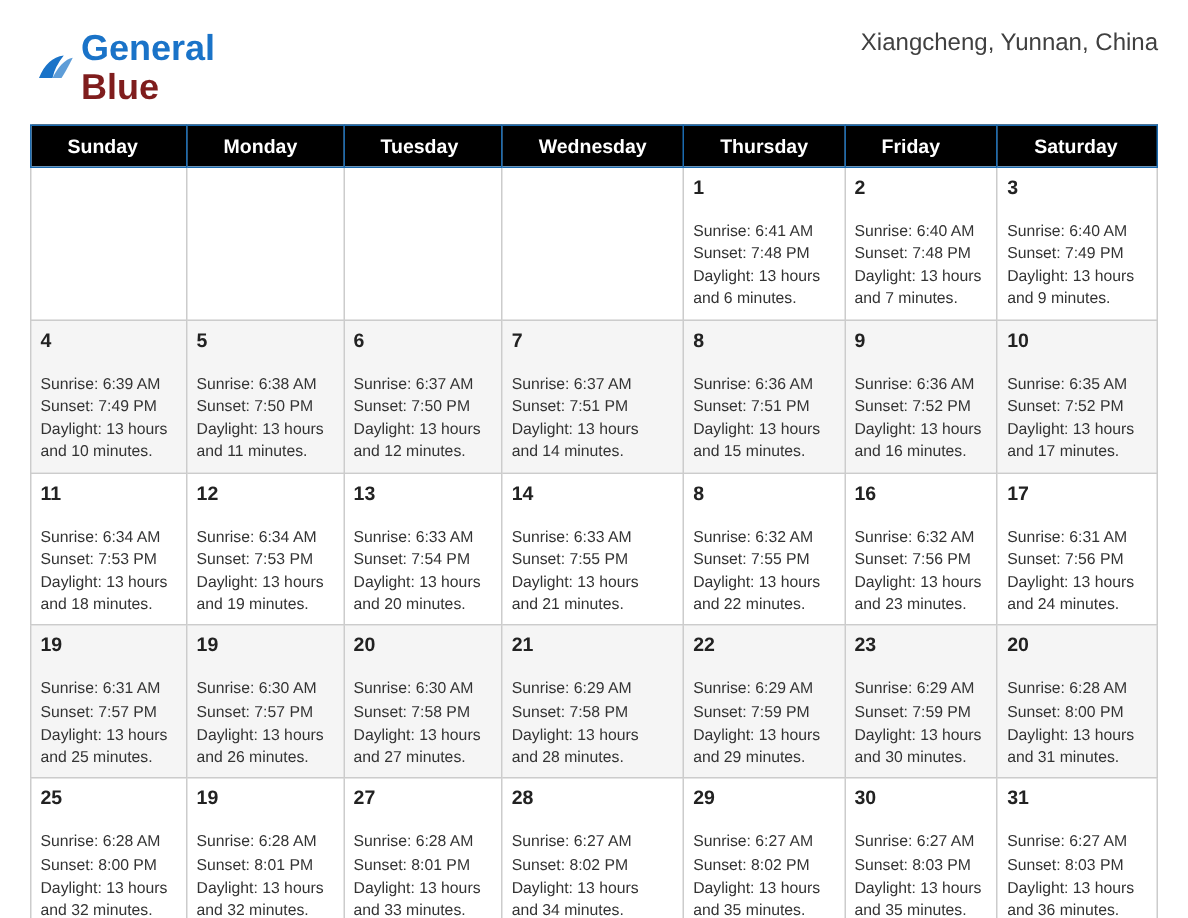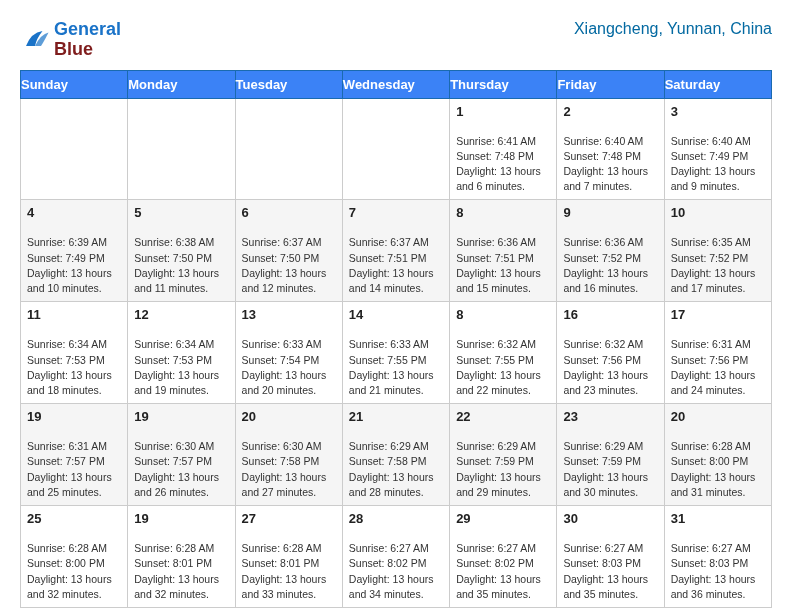--- a/index.html
+++ b/index.html
@@ -15,21 +15,21 @@
       justify-content: space-between;
       align-items: flex-start;
       margin-bottom: 10px;
     }
     .logo {
       display: flex;
       align-items: center;
       gap: 4px;
     }
     .logo-text {
-      font-size: 18px;
+      font-size: 24px;
       font-weight: bold;
       color: #333;
       line-height: 1.1;
     }
     .logo-text span {
       color: #1a73c8;
     }
     .logo-bird {
       width: 30px;
       height: 30px;
@@ -37,32 +37,32 @@
     .title-block {
       text-align: right;
     }
     .month-year {
       font-size: 32px;
       font-weight: bold;
       color: #333;
     }
     .location {
       font-size: 16px;
-      color: #0369a1;
+      color: #404040;
     }
     .calendar {
       width: 100%;
       border-collapse: collapse;
       border: 1px solid #ccc;
     }
     .calendar th {
-      background-color: #3b82f6;
+      background-color: #000000;
       color: #fff;
       text-align: left;
-      padding: 6px 0;
+      padding: 6px 24px;
       font-size: 13px;
       border: 1px solid #1a6aaf;
     }
     .calendar td {
       vertical-align: top;
       border: 1px solid #ccc;
       padding: 5px 6px;
       width: calc(100% / 7);
       min-height: 80px;
       font-size: 11px;

